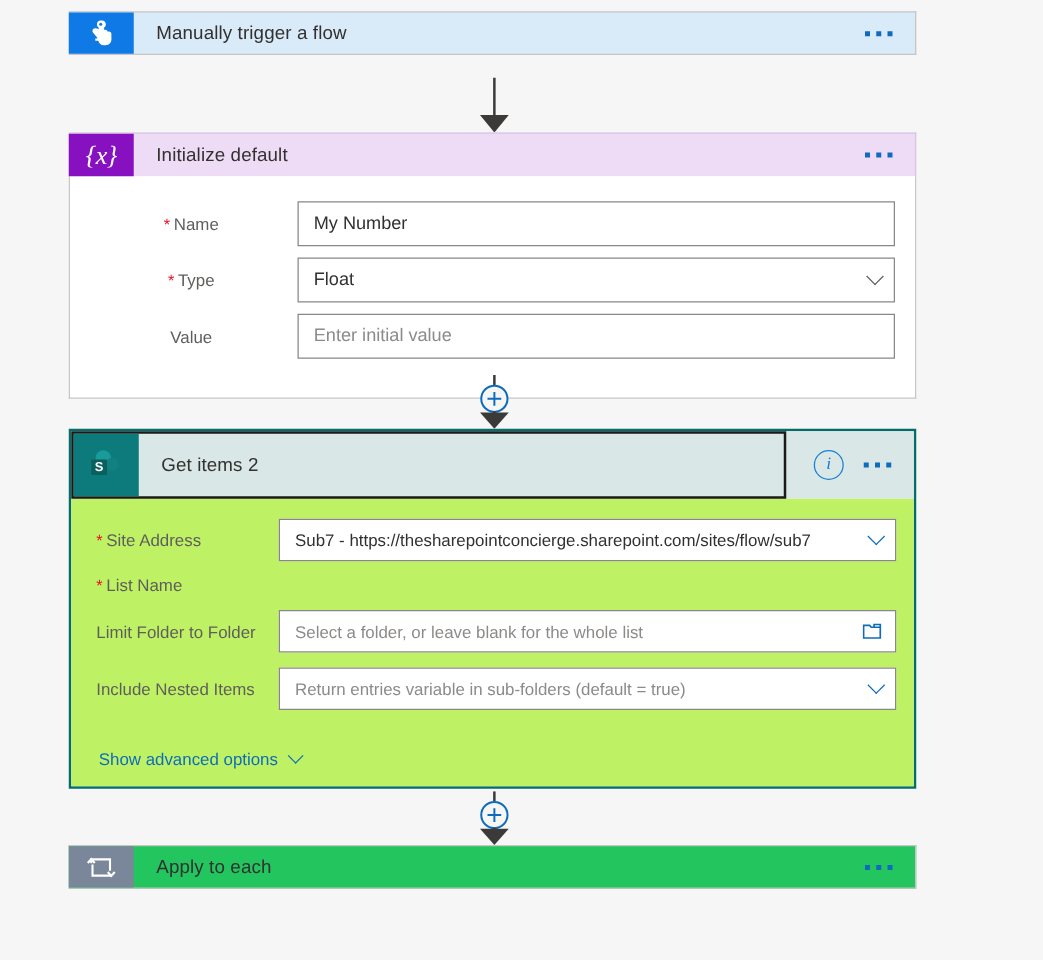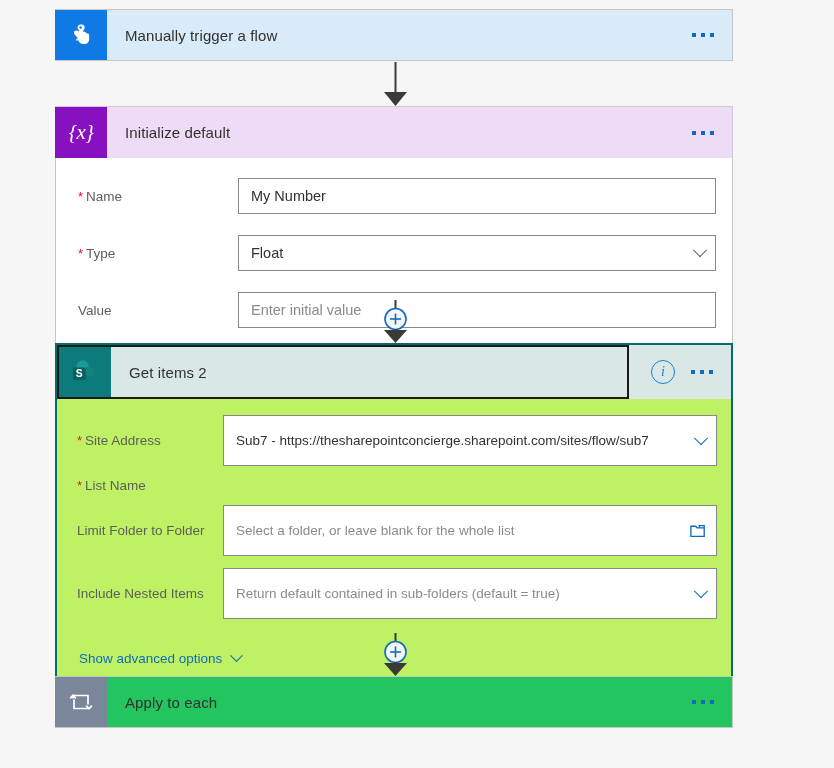--- a/index.html
+++ b/index.html
@@ -29,21 +29,21 @@
   .card {
     position: absolute;
     left: 55px;
     width: 678px;
     box-sizing: border-box;
   }
 
   .card-header {
     display: flex;
     align-items: stretch;
-    height: 52px;
+    height: 35px;
     box-sizing: border-box;
   }
 
   .icon-tile {
     width: 52px;
     min-width: 52px;
     display: flex;
     align-items: center;
     justify-content: center;
   }
@@ -172,21 +172,21 @@
   }
   .req {
     color: #e81123;
     margin-right: 3px;
     font-size: 13px;
   }
 
   .field-control {
     position: relative;
     flex: 1 1 auto;
-    height: 51px;
+    height: 34px;
     border: 1px solid #8a8886;
     background: #fff;
     display: flex;
     align-items: center;
     box-sizing: border-box;
   }
   .field-text {
     padding: 0 36px 0 12px;
     font-size: 13.5px;
     color: #323130;
@@ -213,21 +213,21 @@
     border-bottom: 1.7px solid #0f6cbd;
     transform: rotate(45deg) translate(-2px, -2px);
   }
   .chev.gray {
     border-right-color: #605e5c;
     border-bottom-color: #605e5c;
   }
 
   
   #card-initvar .field-label { width: 160px; min-width: 160px; }
-  #card-initvar .form-row { margin-bottom: 21px; }
+  #card-initvar .form-row { margin-bottom: 9px; text-align: center; }
   #card-initvar .field-control { height: 36px; }
   #card-initvar .field-text { font-size: 14.5px; }
 
   
   .adv-link {
     margin-top: 20px;
     margin-left: 2px;
     display: inline-flex;
     align-items: center;
     gap: 10px;
@@ -409,21 +409,21 @@
           </span>
         </div>
       </div>
 
       
       <div class="form-row">
         <div class="field-label">
           <span>Include Nested Items</span>
         </div>
         <div class="field-control">
-          <span class="field-text placeholder">Return default contained in sub-folders (default = true)</span>
+          <span class="field-text placeholder">Return entries variable in sub-folders (default = true)</span>
           <span class="field-affordance">
             <span class="chev"></span>
           </span>
         </div>
       </div>
 
       <div class="adv-link">
         <span>Show advanced options</span>
         <span class="chev" style="width:8px;height:8px;"></span>
       </div>

